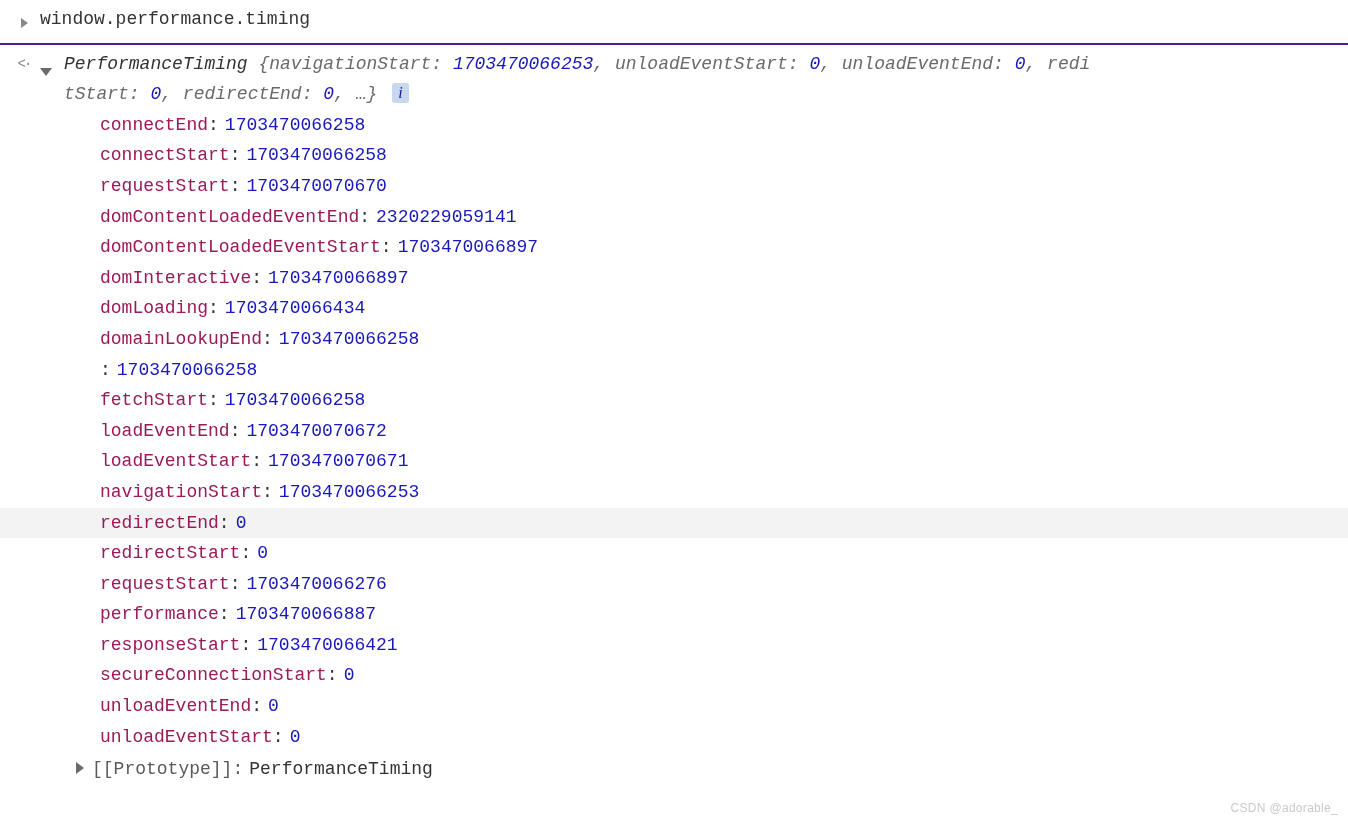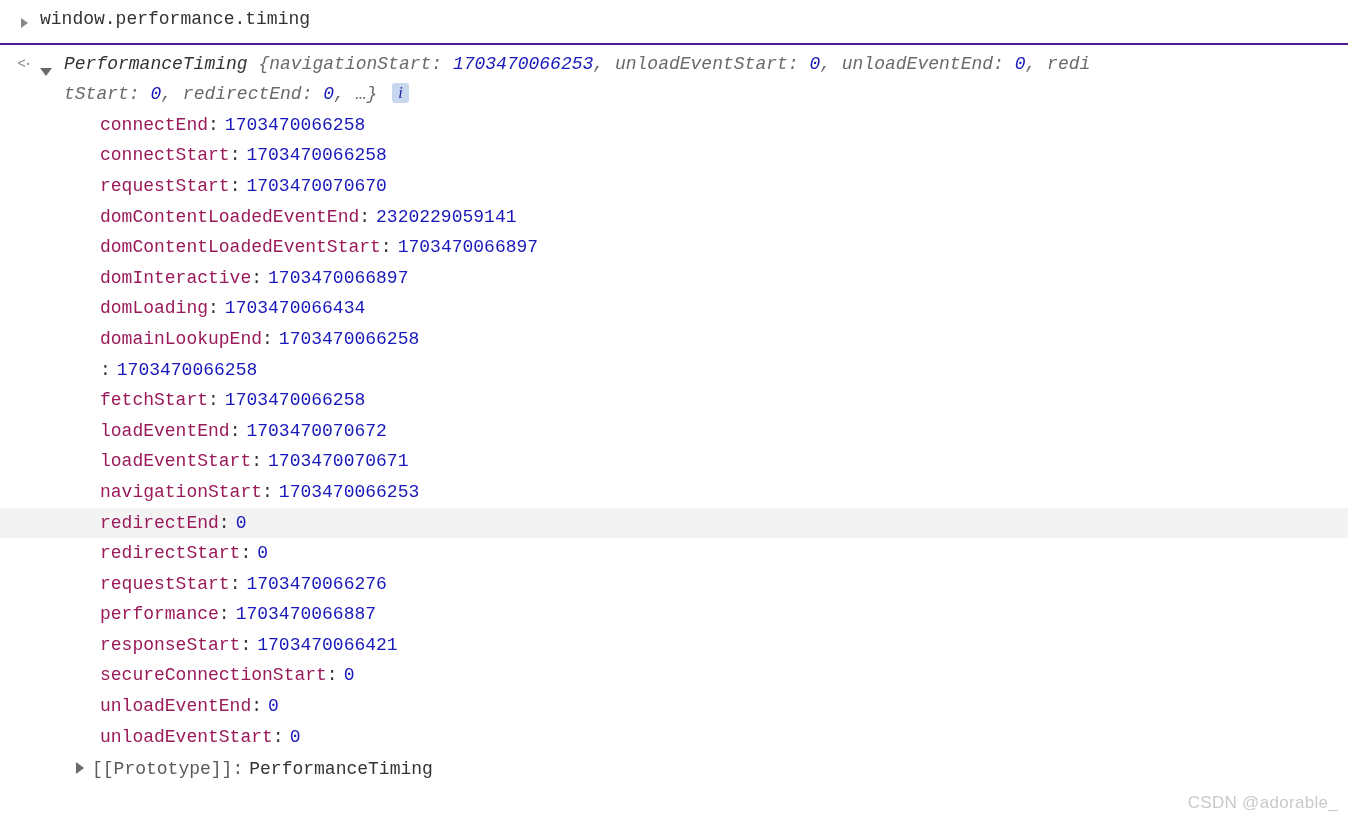--- a/index.html
+++ b/index.html
@@ -113,21 +113,21 @@
     margin-top: 2px;
   }
   .proto-row .triangle-right::before { border-left-color: #6a6a6a; }
   .proto-key { color: #5a5a5a; margin-left: 8px; }
   .proto-val { color: #333; margin-left: 6px; }
   .watermark {
     position: fixed;
     right: 10px;
     bottom: 6px;
     font-family: Arial, sans-serif;
-    font-size: 17px;
+    font-size: 12px;
     color: #c9c9c9;
     letter-spacing: 0.3px;
   }
 </style>
 </head>
 <body>
 
 <div class="row">
   <div class="gutter">
     <span class="chevron-right-icon"></span>

